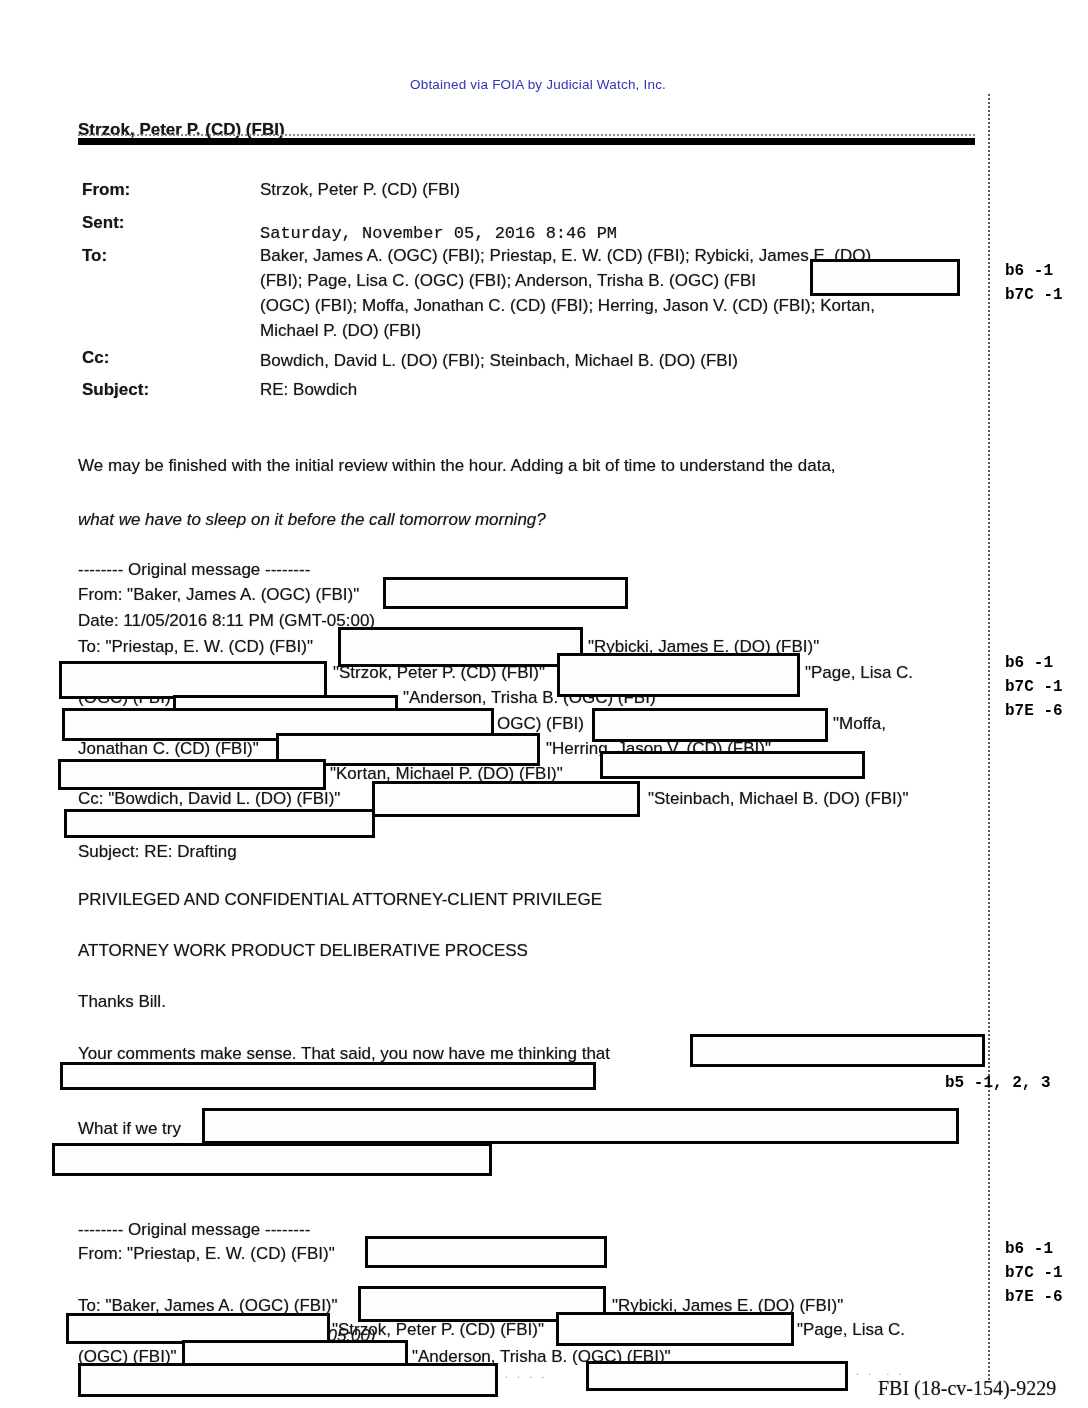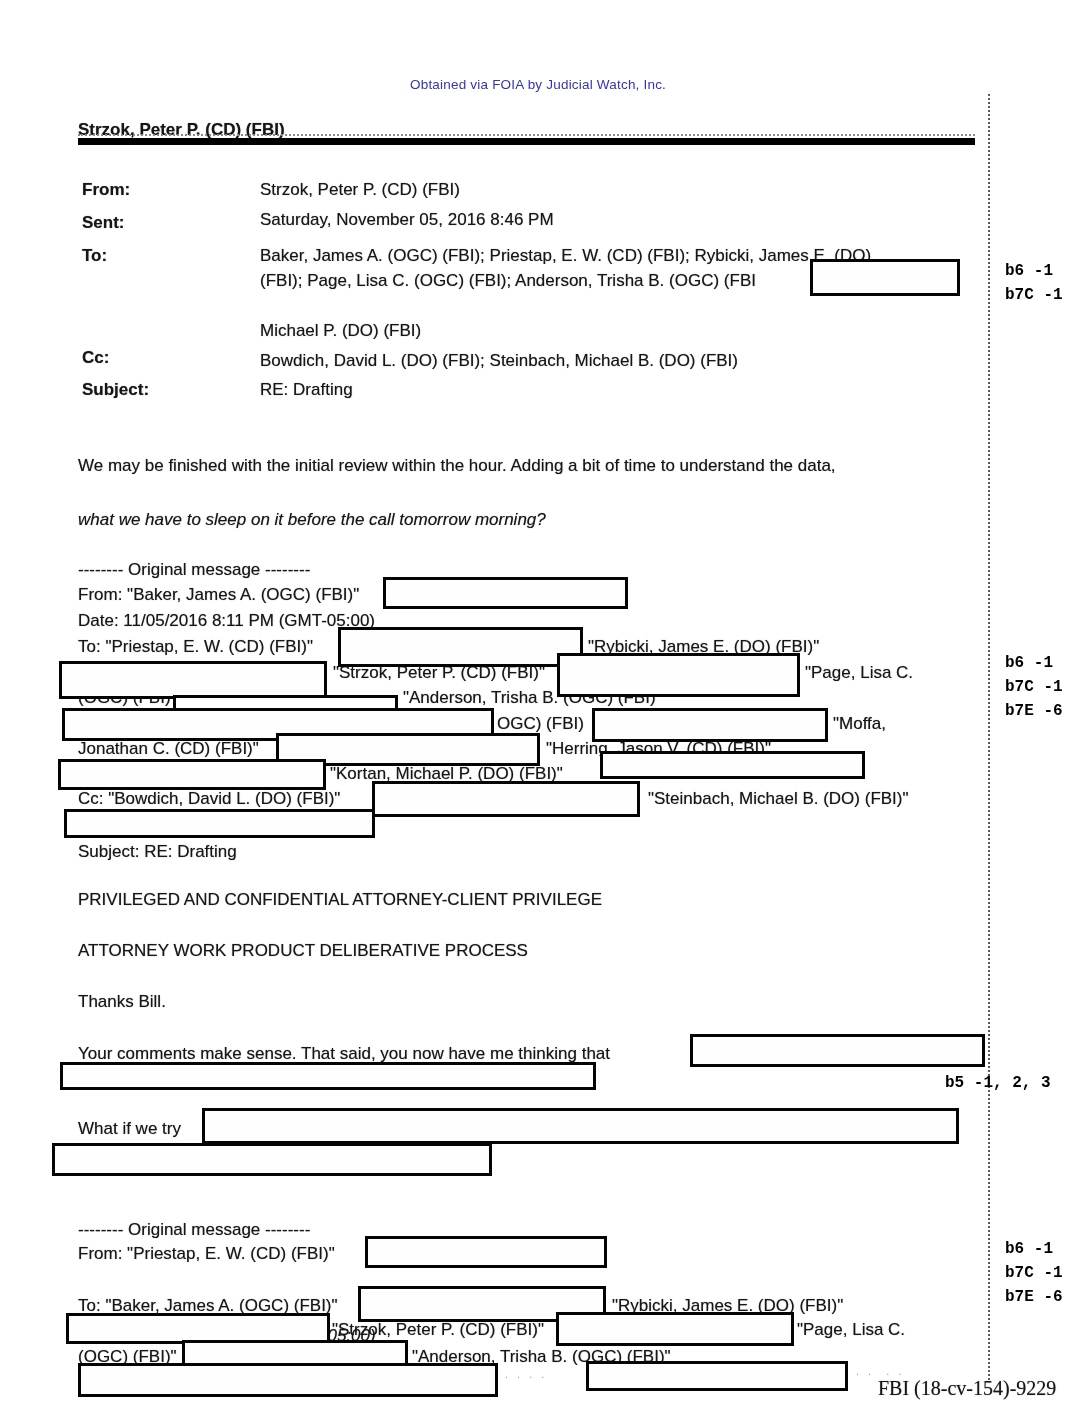--- a/index.html
+++ b/index.html
@@ -47,33 +47,34 @@
   <div id="scan-layer">
 
     <div class="t bold" style="left:78px;top:88px;">Strzok, Peter P. (CD) (FBI)</div>
     <div class="rule-dot" style="left:78px;top:102px;width:897px;"></div>
     <div class="rule-bar" style="left:78px;top:106px;width:897px;height:7px;"></div>
 
     <div class="t bold" style="left:82px;top:148px;">From:</div>
     <div class="t" style="left:260px;top:148px;">Strzok, Peter P. (CD) (FBI)</div>
 
     <div class="t bold" style="left:82px;top:181px;">Sent:</div>
-    <div class="t" style="left:260px;top:178px;">Saturday, November 05, 2016 8:46 PM</div>
+    <div class="t" style="left:260px;top:192px;font-family:Liberation Mono, monospace;">Saturday, November 05, 2016 8:46 PM</div>
 
     <div class="t bold" style="left:82px;top:214px;">To:</div>
     <div class="t" style="left:260px;top:214px;">Baker, James A. (OGC) (FBI); Priestap, E. W. (CD) (FBI); Rybicki, James E. (DO)</div>
     <div class="t" style="left:260px;top:239px;">(FBI); Page, Lisa C. (OGC) (FBI); Anderson, Trisha B. (OGC) (FBI</div>
+    <div class="t" style="left:260px;top:264px;">(OGC) (FBI); Moffa, Jonathan C. (CD) (FBI); Herring, Jason V. (CD) (FBI); Kortan,</div>
     <div class="t" style="left:260px;top:289px;">Michael P. (DO) (FBI)</div>
     <div class="rbox" style="left:810px;top:227px;width:150px;height:37px;"></div>
 
     <div class="t bold" style="left:82px;top:316px;">Cc:</div>
     <div class="t" style="left:260px;top:319px;">Bowdich, David L. (DO) (FBI); Steinbach, Michael B. (DO) (FBI)</div>
 
     <div class="t bold" style="left:82px;top:348px;">Subject:</div>
-    <div class="t" style="left:260px;top:348px;">RE: Drafting</div>
+    <div class="t" style="left:260px;top:348px;">RE: Bowdich</div>
 
     <div class="t" style="left:78px;top:424px;">We may be finished with the initial review within the hour. Adding a bit of time to understand the data,</div>
     <div class="t" style="left:78px;top:478px;font-style:italic;">what we have to sleep on it before the call tomorrow morning?</div>
 
     <div class="t" style="left:78px;top:528px;">-------- Original message --------</div>
 
     <div class="t" style="left:78px;top:553px;">From: "Baker, James A. (OGC) (FBI)"</div>
     <div class="rbox" style="left:383px;top:545px;width:245px;height:32px;"></div>
 
     <div class="t" style="left:78px;top:579px;">Date: 11/05/2016 8:11 PM (GMT-05:00)</div>

